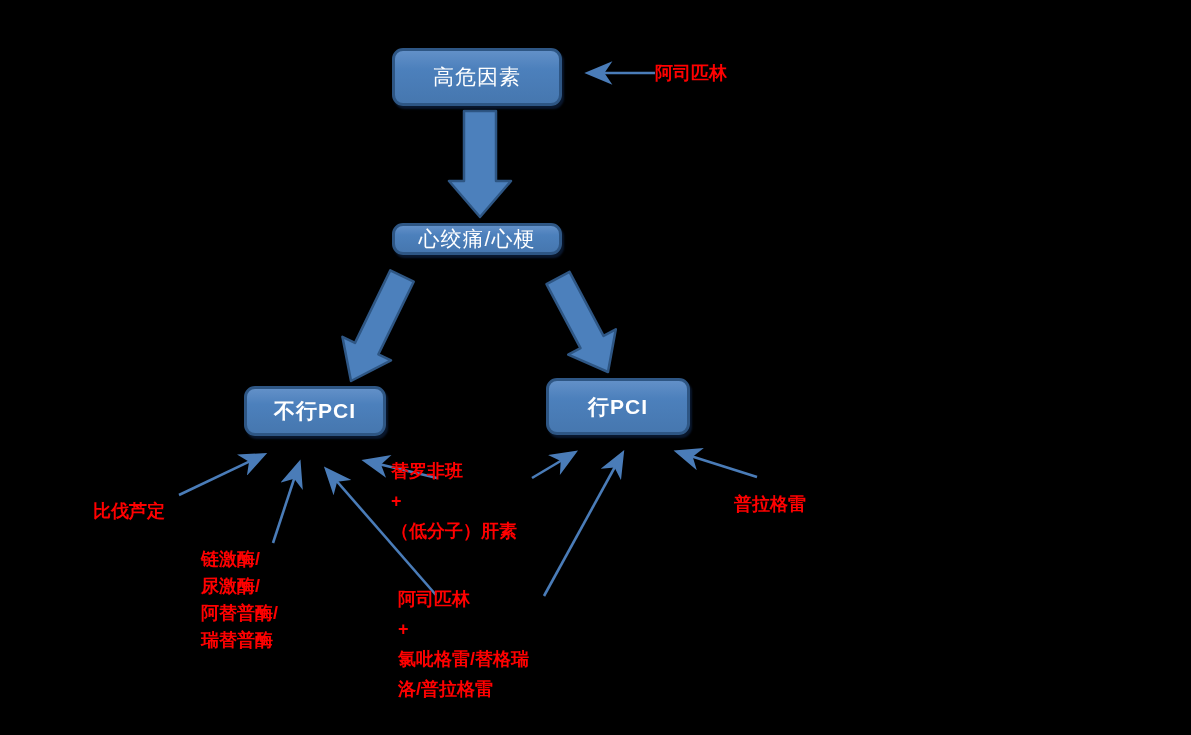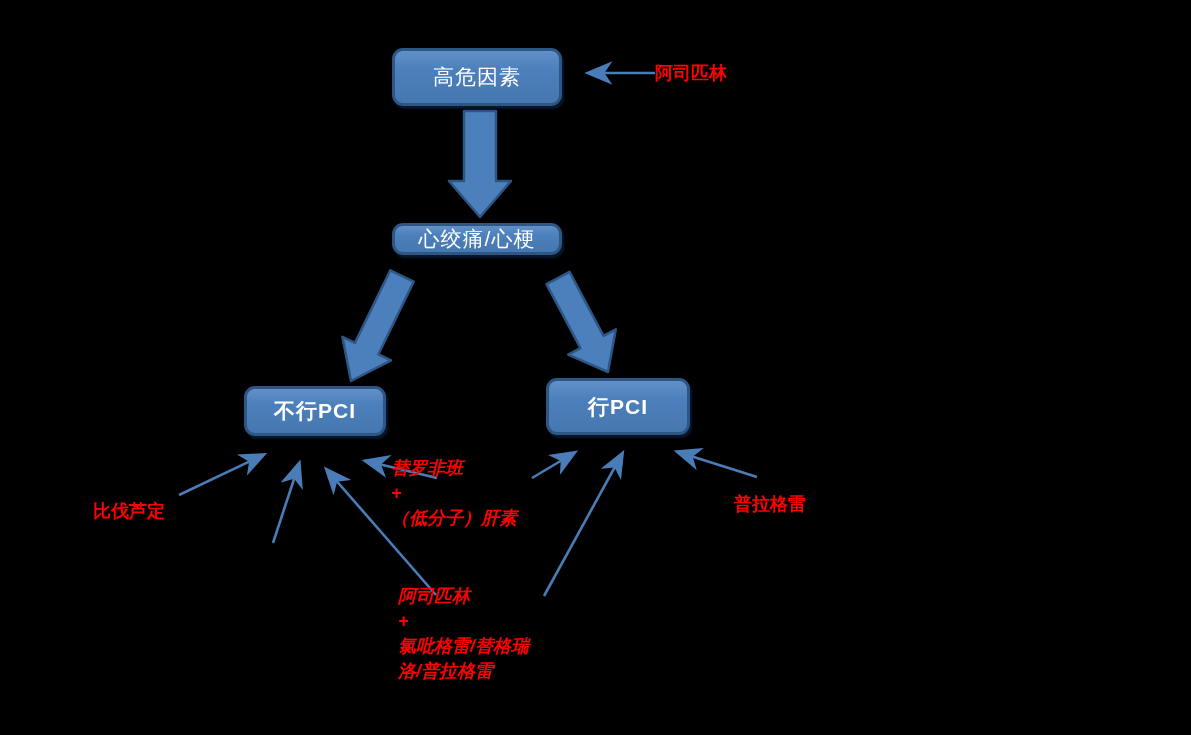--- a/index.html
+++ b/index.html
@@ -51,21 +51,21 @@
   .node .pci-caps { font-weight: bold; }
   .drug-label {
     position: absolute;
     color: var(--label, #FF0000);
     font-weight: bold;
     font-size: 18px;
     text-align: left;
     white-space: pre-line;
   }
   .lh27 { line-height: 27px; }
-  .lh24 { line-height: 25px; font-style: italic; }
+  .lh24 { line-height: 30px; }
   .lh22 { line-height: 22px; }
 </style>
 </head>
 <body>
 
 <div class="stage">
 
   <svg class="arrow-layer" viewBox="0 0 1191 735" xmlns="http://www.w3.org/2000/svg">
     <defs>
       <marker id="stealth" viewBox="0 0 12 10" refX="10" refY="5" markerWidth="11" markerHeight="9" orient="auto">
@@ -100,20 +100,24 @@
   </div>
 
   <div class="node" style="left:546px; top:378px; width:144px; height:57px;">
     <span class="pci-caps">行PCI</span>
   </div>
 
   <div class="drug-label lh22" style="left:655px; top:62px; width:95px;">阿司匹林</div>
 
   <div class="drug-label lh22" style="left:93px; top:500px; width:116px;">比伐芦定</div>
 
+  <div class="drug-label lh27" style="left:201px; top:546px; width:122px;">链激酶/
+尿激酶/
+阿替普酶/
+瑞替普酶</div>
 
   <div class="drug-label lh24" style="left:391px; top:456px; width:180px;">替罗非班
 +
 （低分子）肝素</div>
 
   <div class="drug-label lh24" style="left:398px; top:584px; width:180px;">阿司匹林
 +
 氯吡格雷/替格瑞
 洛/普拉格雷</div>
 

